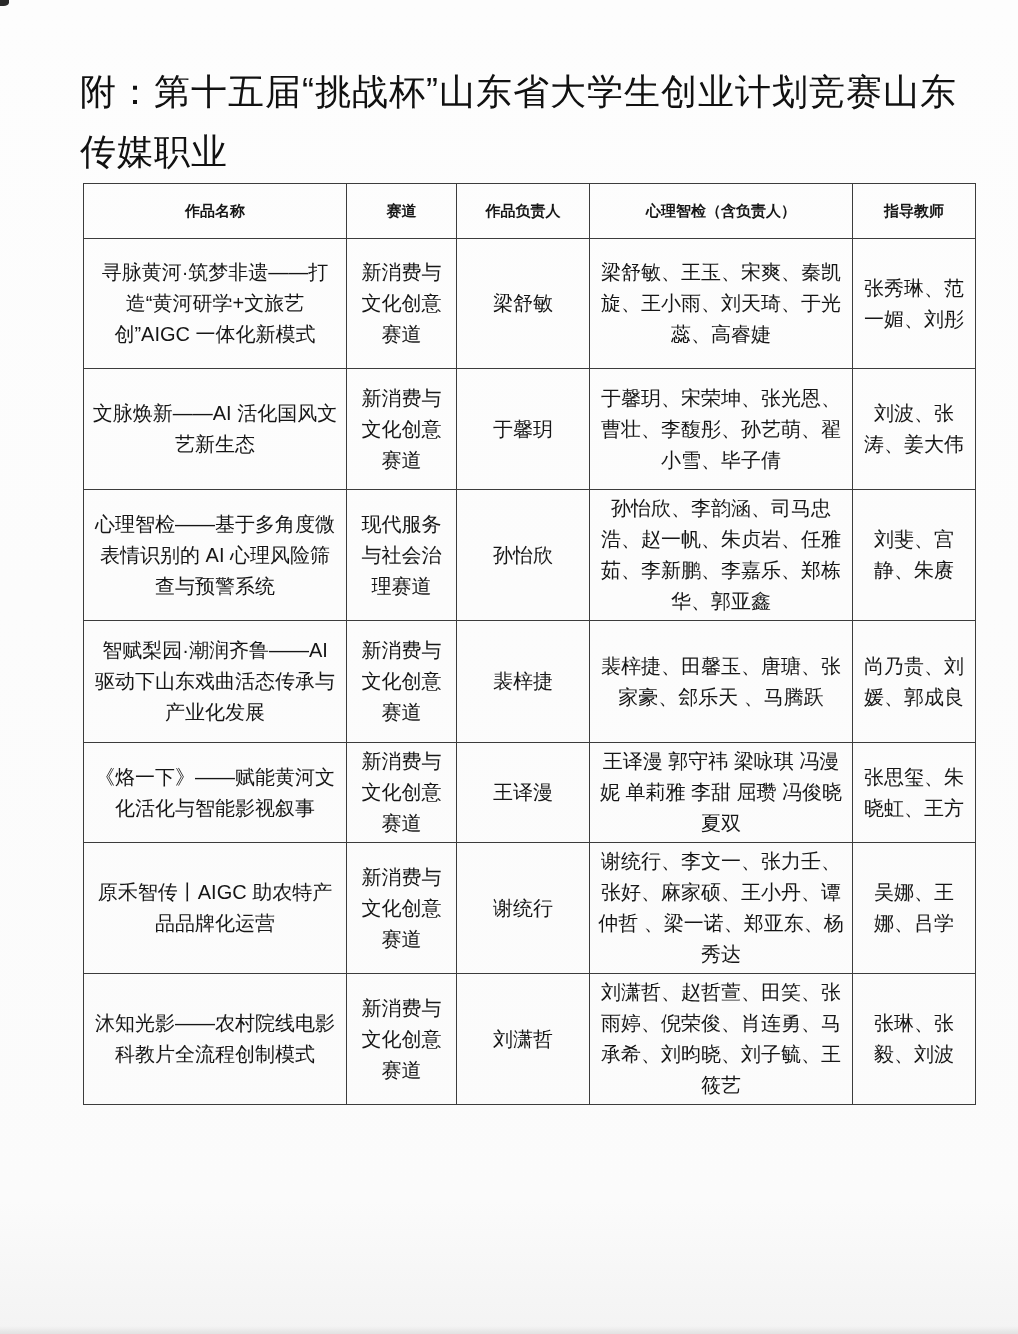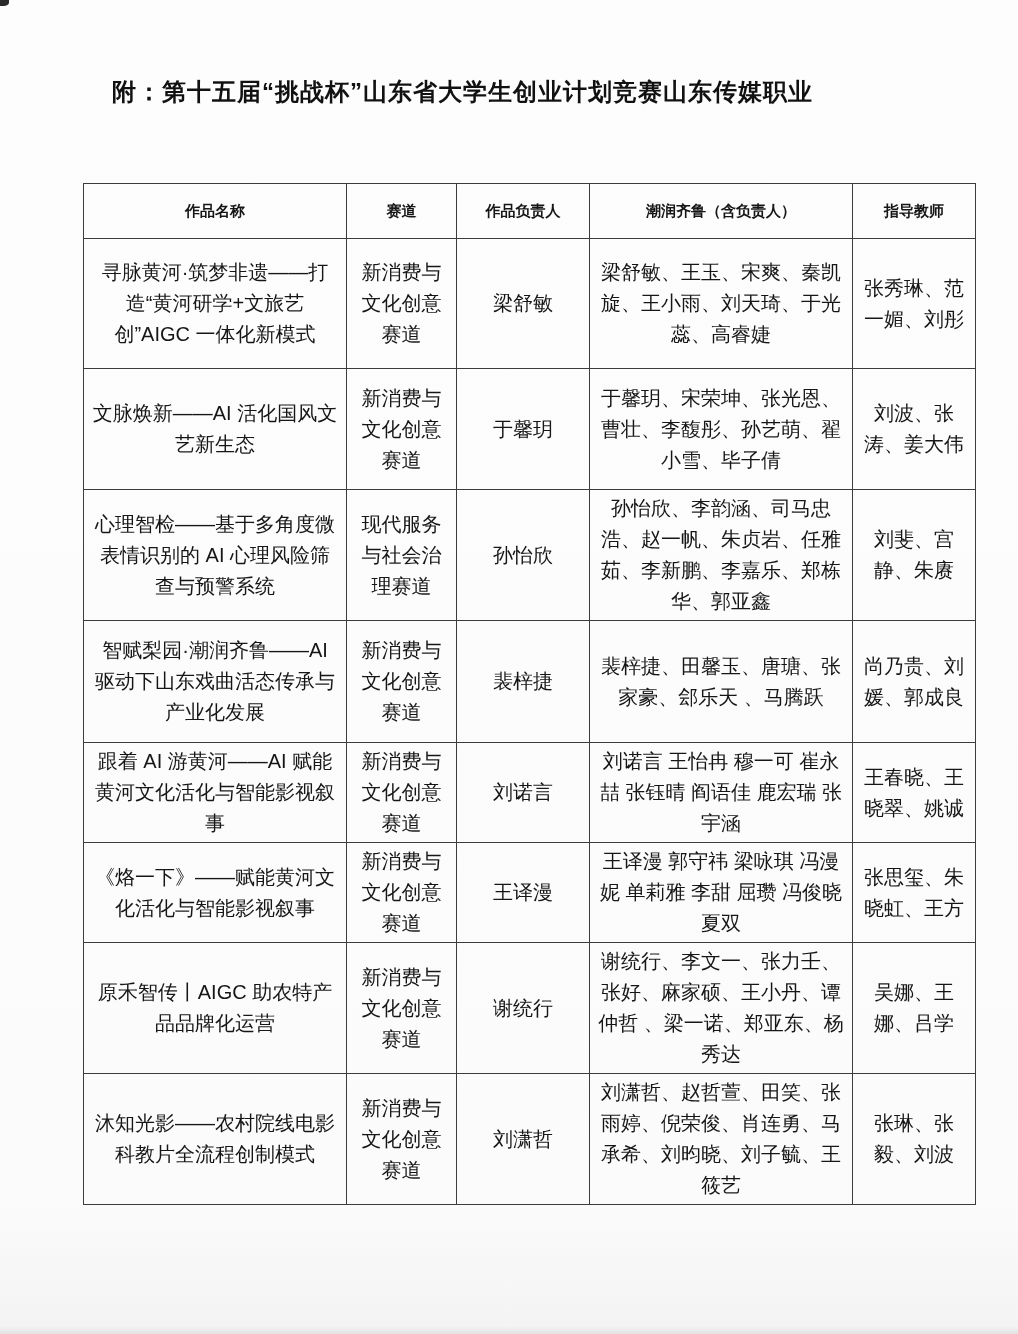--- a/index.html
+++ b/index.html
@@ -14,22 +14,22 @@
   .page{
     position:absolute;inset:0;
     background:linear-gradient(180deg,#fdfdfd 0%,#fbfbfb 90%,#f3f3f3 100%);
   }
   .corner-speck{
     position:absolute;left:0;top:0;width:9px;height:6px;
     background:#2a2a2a;border-radius:0 0 60% 0;
   }
   .doc-title{
     position:absolute;left:80px;top:62px;width:890px;
-    font-size:24px;font-weight:bold;line-height:60px;
-    letter-spacing:1px;color:#111;margin-left:32px;
+    font-size:36px;font-weight:normal;line-height:60px;
+    letter-spacing:1px;color:#111;
   }
   table.rec-table{
     position:absolute;left:83px;top:183px;width:892px;
     border-collapse:collapse;table-layout:fixed;
     font-size:20px;color:#161616;
   }
   table.rec-table td, table.rec-table th{
     border:1px solid #3c3c3c;
     vertical-align:middle;text-align:center;
     padding:3px 8px;
@@ -77,21 +77,21 @@
         <col class="c-track">
         <col class="c-leader">
         <col class="c-members">
         <col class="c-teachers">
     </colgroup>
     <thead>
       <tr>
         <th>作品名称</th>
         <th>赛道</th>
         <th>作品负责人</th>
-        <th>潮润齐鲁（含负责人）</th>
+        <th>心理智检（含负责人）</th>
         <th>指导教师</th>
       </tr>
     </thead>
     <tbody>
       <tr>
         <td class="cell-name">寻脉黄河·筑梦非遗——打造“黄河研学+文旅艺创”AIGC 一体化新模式</td>
         <td class="cell-track">新消费与文化创意赛道</td>
         <td class="cell-leader">梁舒敏</td>
         <td class="cell-members">梁舒敏、王玉、宋爽、秦凯旋、王小雨、刘天琦、于光蕊、高睿婕</td>
         <td class="cell-teachers">张秀琳、范一媚、刘彤</td>
@@ -111,27 +111,20 @@
         <td class="cell-teachers">刘斐、宫静、朱赓</td>
       </tr>
       <tr>
         <td class="cell-name">智赋梨园·潮润齐鲁——AI 驱动下山东戏曲活态传承与产业化发展</td>
         <td class="cell-track">新消费与文化创意赛道</td>
         <td class="cell-leader">裴梓捷</td>
         <td class="cell-members">裴梓捷、田馨玉、唐瑭、张家豪、郐乐天 、马腾跃</td>
         <td class="cell-teachers">尚乃贵、刘媛、郭成良</td>
       </tr>
       <tr>
-        <td class="cell-name">跟着 AI 游黄河——AI 赋能黄河文化活化与智能影视叙事</td>
-        <td class="cell-track">新消费与文化创意赛道</td>
-        <td class="cell-leader">刘诺言</td>
-        <td class="cell-members">刘诺言 王怡冉 穆一可 崔永喆 张钰晴 阎语佳 鹿宏瑞 张宇涵</td>
-        <td class="cell-teachers">王春晓、王晓翠、姚诚</td>
-      </tr>
-      <tr>
         <td class="cell-name">《烙一下》——赋能黄河文化活化与智能影视叙事</td>
         <td class="cell-track">新消费与文化创意赛道</td>
         <td class="cell-leader">王译漫</td>
         <td class="cell-members">王译漫 郭守祎 梁咏琪 冯漫妮 单莉雅 李甜 屈瓒 冯俊晓 夏双</td>
         <td class="cell-teachers">张思玺、朱晓虹、王方</td>
       </tr>
       <tr>
         <td class="cell-name">原禾智传丨AIGC 助农特产品品牌化运营</td>
         <td class="cell-track">新消费与文化创意赛道</td>
         <td class="cell-leader">谢统行</td>

